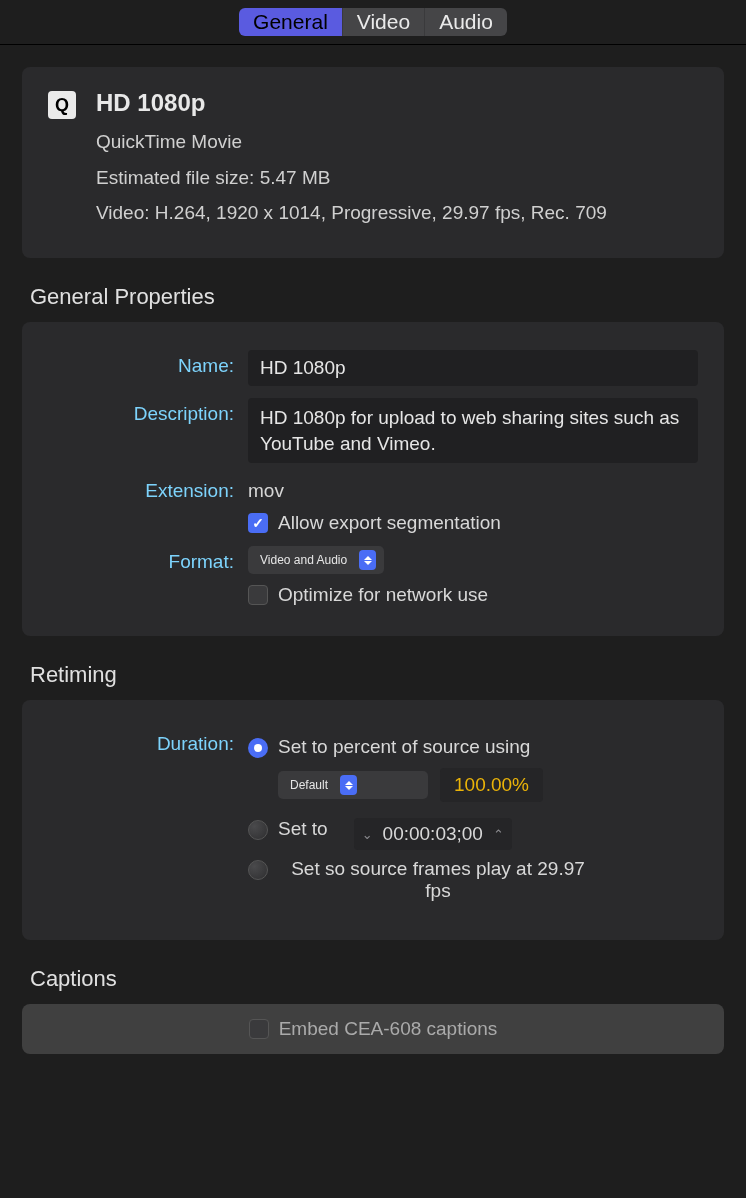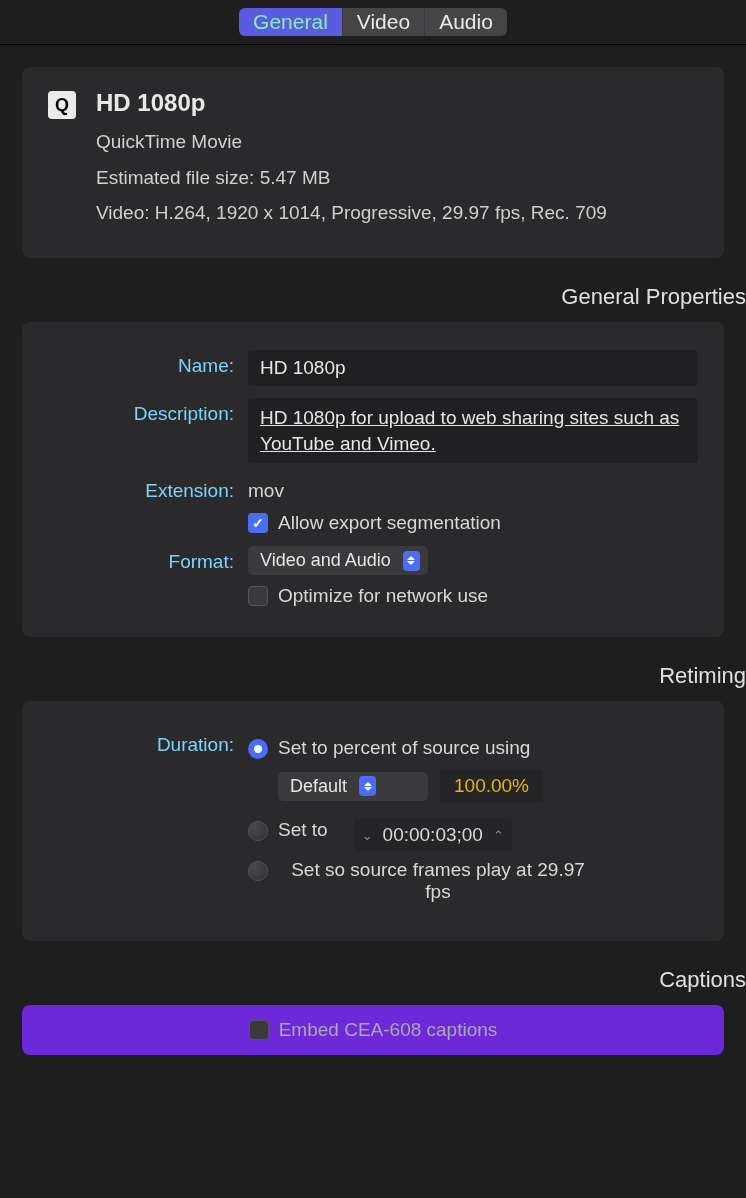--- a/index.html
+++ b/index.html
@@ -25,21 +25,21 @@
   padding: 2px 14px;
   background: #454547;
   color: #eaeaea;
   font-size: 21px;
   cursor: pointer;
   border-right: 1px solid #3a3a3c;
 }
 .tab:last-child { border-right: none; }
 .tab.active {
   background: #5a5be0;
-  color: #86efac;
+  color: #000000;
 }
 .panel {
   background: #2a2a2c;
   margin: 22px 22px 0 22px;
   border-radius: 8px;
   padding: 22px 26px;
 }
 .summary {
   display: flex;
   gap: 20px;
@@ -67,21 +67,20 @@
 .summary-body p {
   font-size: 19px;
   color: #d0d0d0;
   margin-bottom: 10px;
   line-height: 1.35;
 }
 .section-title {
   font-size: 22px;
   color: #e0e0e0;
   margin: 26px 0 0 30px;
-  text-align: right;
 }
 .form-panel {
   background: #2a2a2c;
   margin: 12px 22px 0 22px;
   border-radius: 8px;
   padding: 16px 26px 18px 26px;
 }
 .row {
   display: flex;
   align-items: flex-start;
@@ -112,21 +111,20 @@
 .text-area {
   background: #202022;
   border: none;
   border-radius: 4px;
   color: #e6e6e6;
   font-size: 19px;
   padding: 7px 12px;
   width: 100%;
   line-height: 1.35;
   min-height: 58px;
-  text-decoration: underline;
 }
 .static-value {
   font-size: 19px;
   color: #d6d6d6;
   padding-top: 5px;
 }
 .checkbox-row {
   display: flex;
   align-items: center;
   gap: 10px;
@@ -154,21 +152,21 @@
   font-weight: 700;
 }
 .select-wrap {
   position: relative;
   display: inline-flex;
   align-items: center;
   background: #3a3a3c;
   border-radius: 5px;
   padding: 4px 8px 4px 12px;
   color: #e6e6e6;
-  font-size: 18px;
+  font-size: 12px;
   cursor: pointer;
 }
 .select-arrows {
   width: 17px;
   height: 20px;
   background: #4a6df5;
   border-radius: 4px;
   margin-left: 12px;
   display: flex;
   flex-direction: column;
@@ -237,21 +235,21 @@
   gap: 10px;
   font-size: 19px;
 }
 .stepper .chev {
   color: #8a8a8e;
   font-size: 13px;
   cursor: pointer;
   user-select: none;
 }
 .captions-panel {
-  background: #6d28d9;
+  background: #404040;
   margin: 12px 22px 22px 22px;
   border-radius: 8px;
   padding: 14px 26px;
   display: flex;
   align-items: center;
   justify-content: center;
 }
 .captions-panel .checkbox-row { margin: 0; color: #aaa; }
 </style>
 </head>

